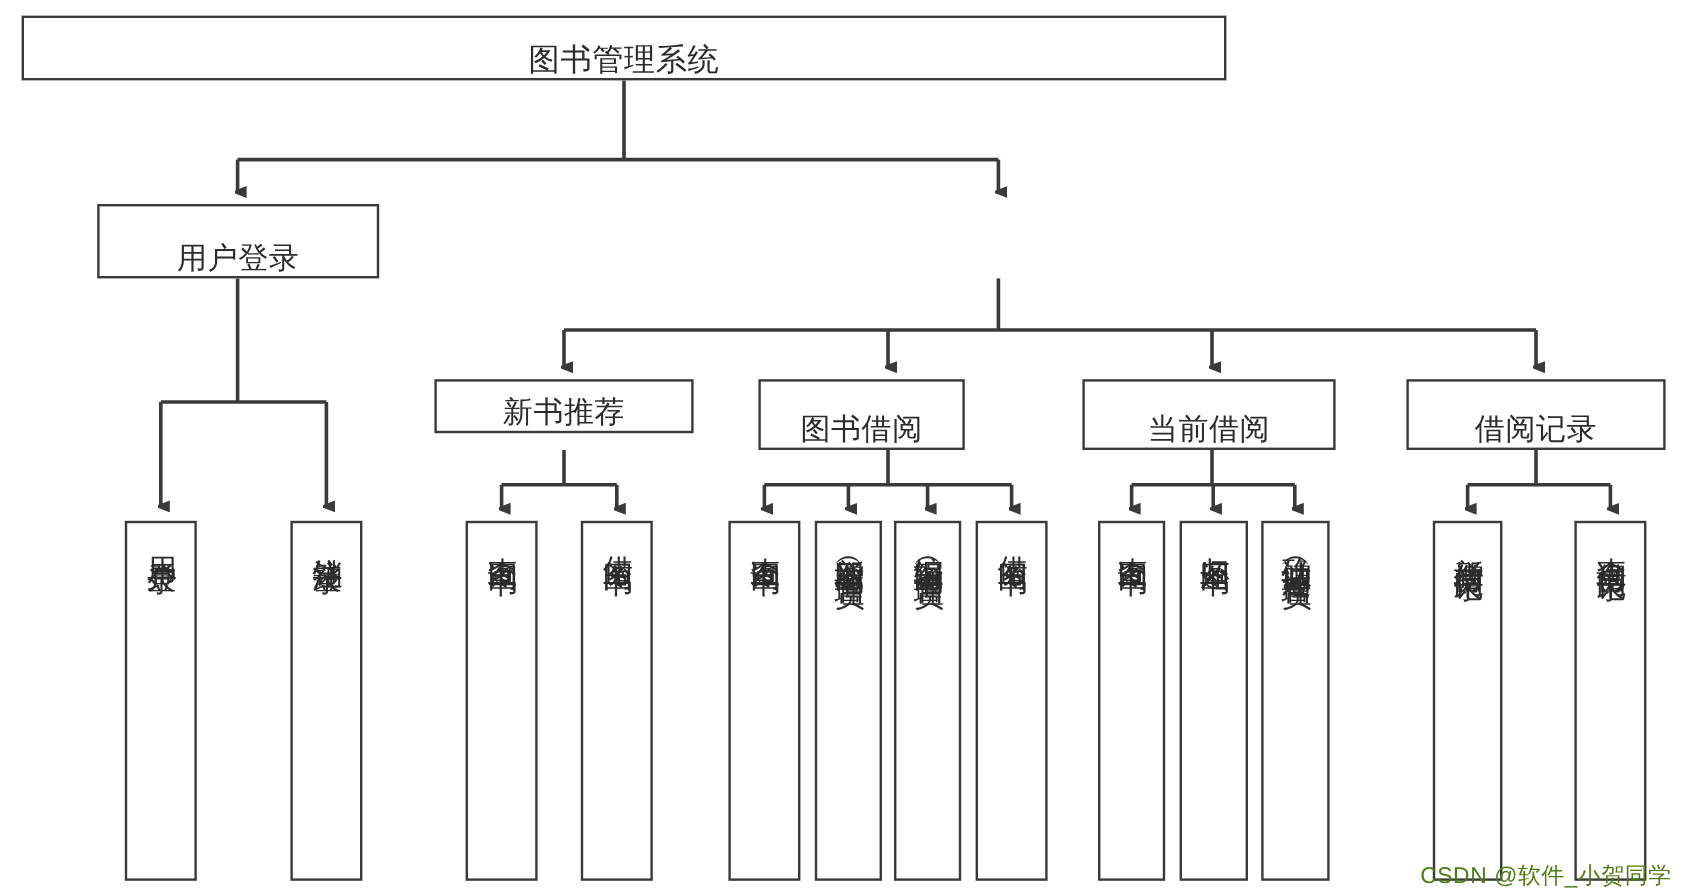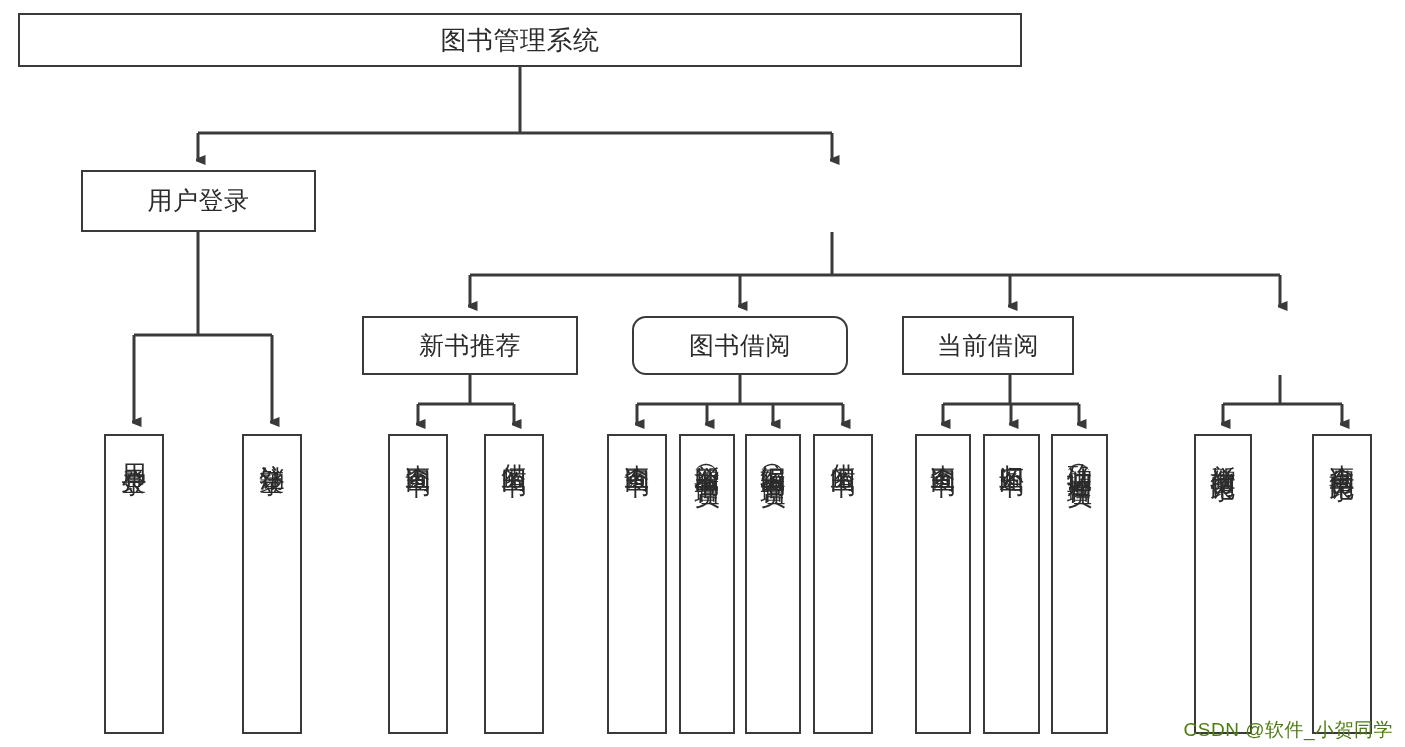--- a/index.html
+++ b/index.html
@@ -23,21 +23,21 @@
     top: 0;
     width: 1405px;
     height: 747px;
   }
   .node {
     position: absolute;
     box-sizing: border-box;
     background: #ffffff;
     border: 2px solid #3a3a3a;
     display: flex;
-    align-items: center;
+    align-items: flex-end;
     justify-content: center;
     z-index: 2;
   }
   .node .label {
     color: #2b2b2b;
     line-height: 1.18;
     letter-spacing: 0.5px;
     white-space: nowrap;
   }
   .node.horiz .label {
@@ -125,28 +125,31 @@
   </svg>
 
   <div class="node root horiz" style="left:18px; top:13px; width:1004px; height:54px;">
     <span class="label">图书管理系统</span>
   </div>
 
   <div class="node horiz" style="left:81px; top:170px; width:235px; height:62px;">
     <span class="label">用户登录</span>
   </div>
 
-  <div class="node horiz" style="left:362px; top:316px; width:216px; height:59px;">
+  <div class="node horiz" style="left:362px; top:316px; width:216px; height:45px;">
     <span class="label">新书推荐</span>
   </div>
-  <div class="node horiz" style="left:632px; top:316px; width:216px; height:59px;border-radius:14px;">
+  <div class="node horiz" style="left:632px; top:316px; width:172px; height:59px;">
     <span class="label">图书借阅</span>
   </div>
-  <div class="node horiz" style="left:902px; top:316px; width:172px; height:59px;">
+  <div class="node horiz" style="left:902px; top:316px; width:211px; height:59px;">
     <span class="label">当前借阅</span>
+  </div>
+  <div class="node horiz" style="left:1172px; top:316px; width:216px; height:59px;">
+    <span class="label">借阅记录</span>
   </div>
 
   <div class="node vert" style="left:104px; top:434px; width:60px; height:300px;">
     <span class="label">用户登录</span>
   </div>
   <div class="node vert" style="left:242px; top:434px; width:60px; height:300px;">
     <span class="label">注销登录</span>
   </div>
 
   <div class="node vert" style="left:388px; top:434px; width:60px; height:300px;">

